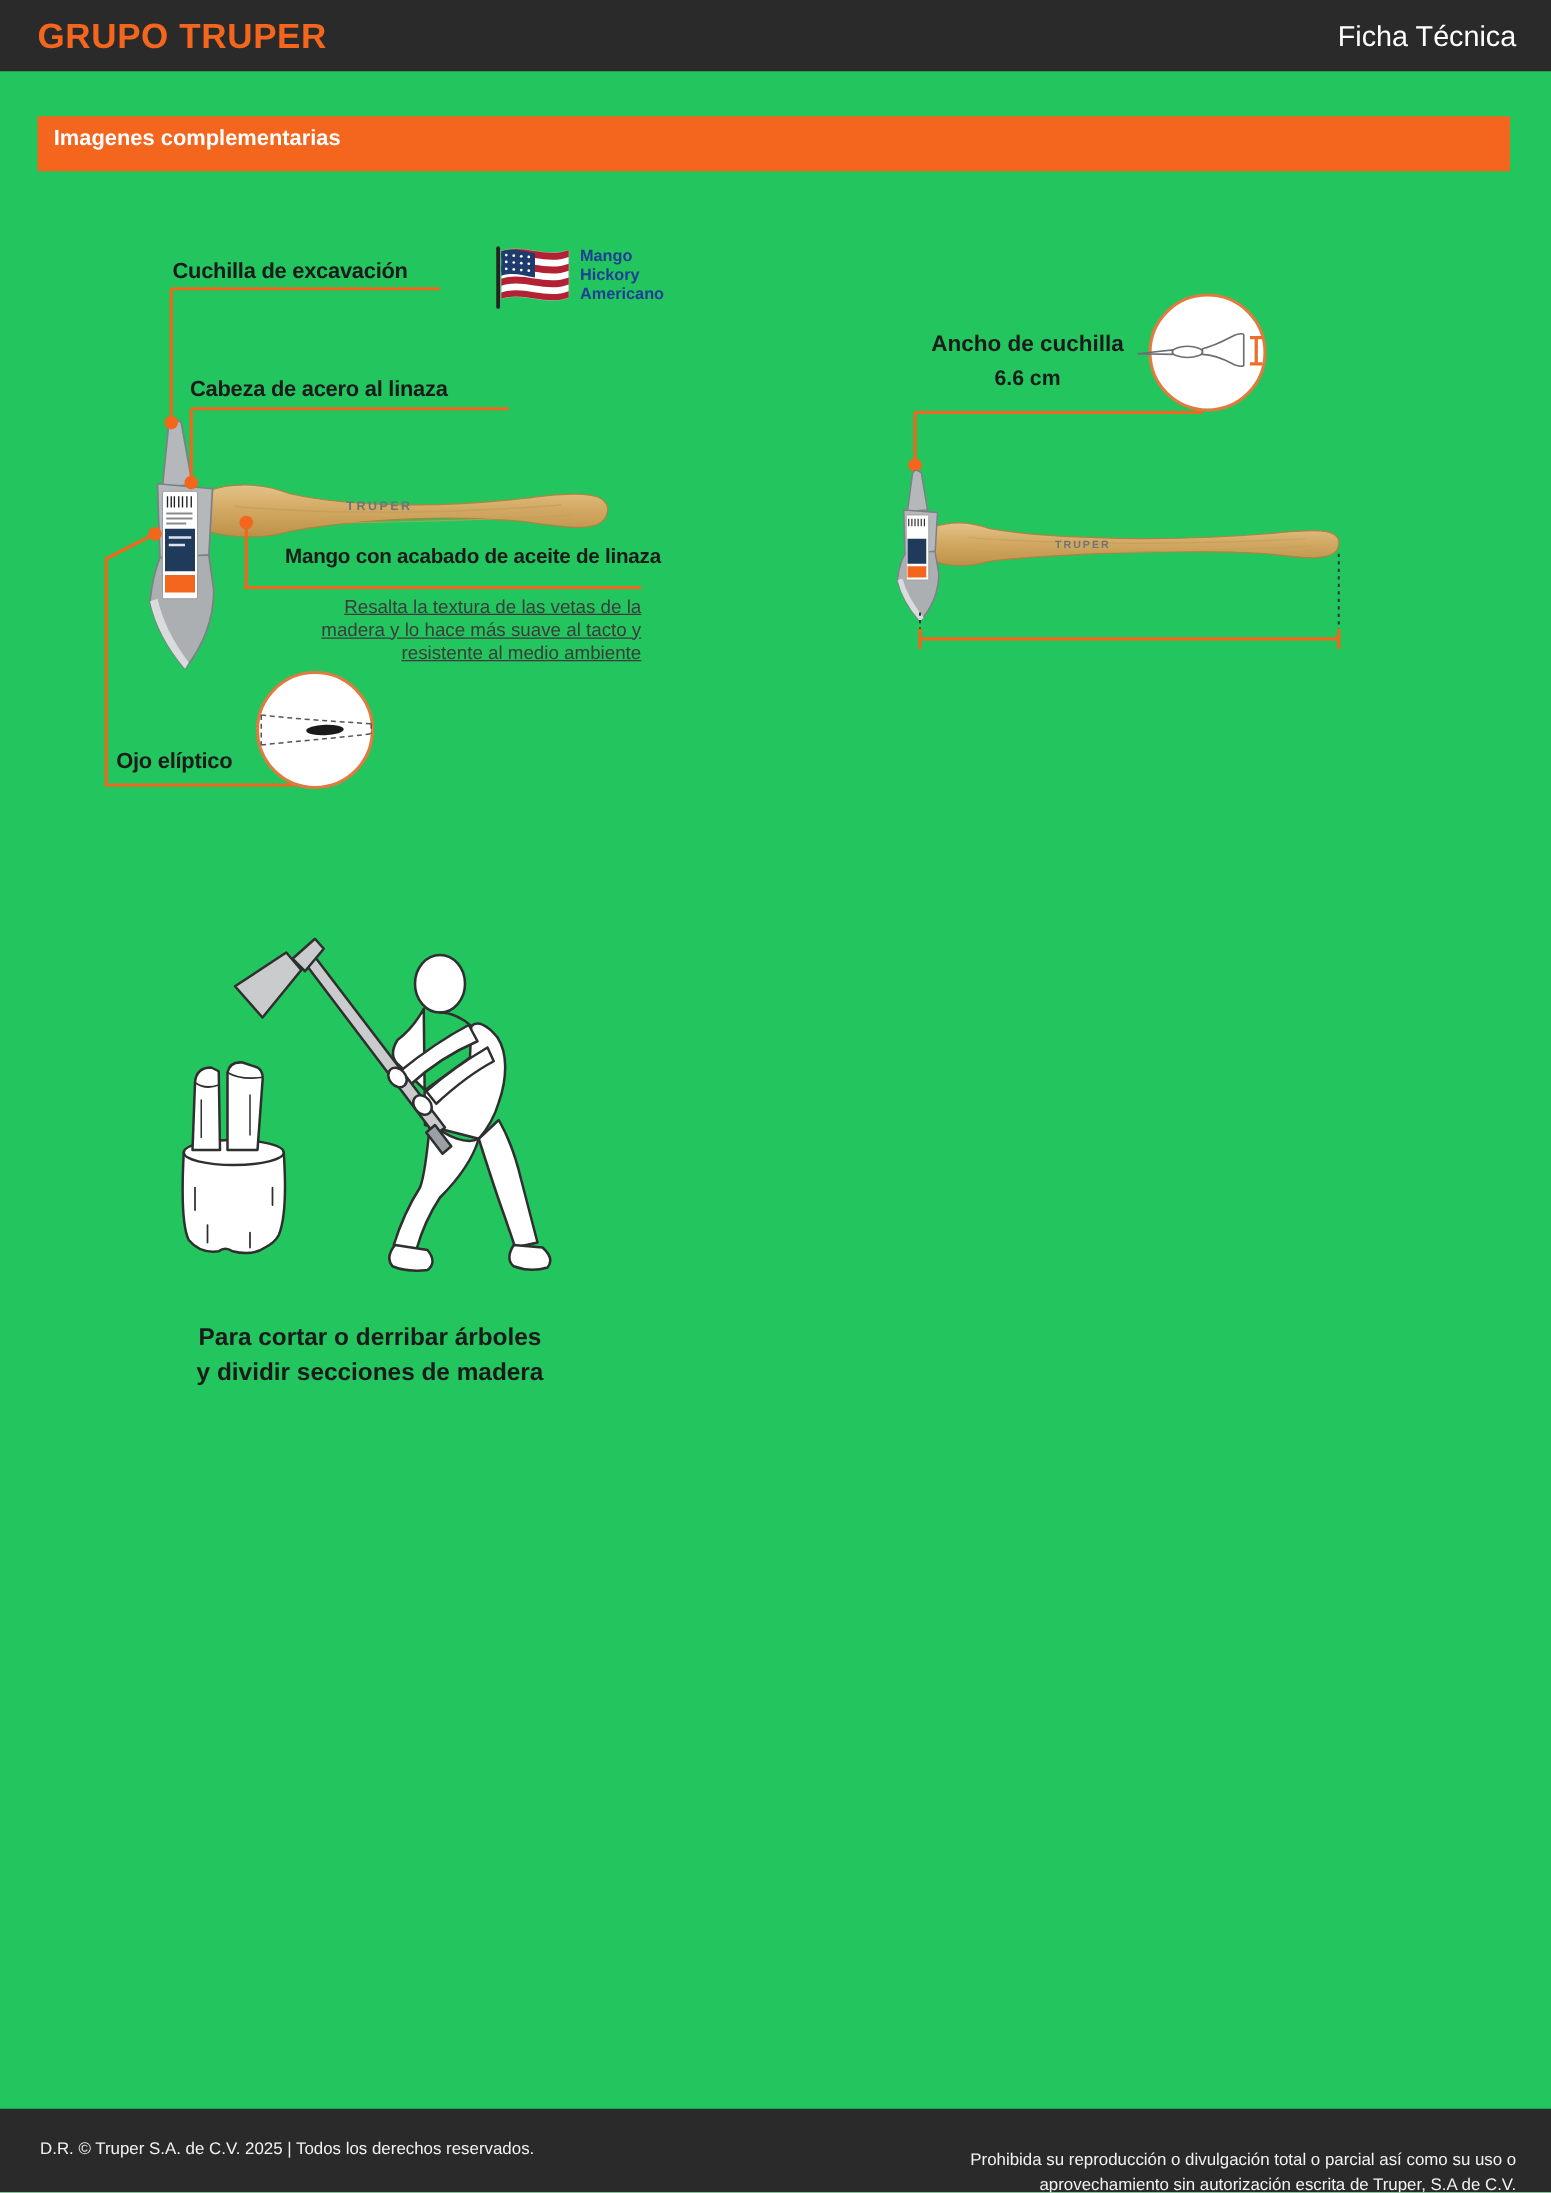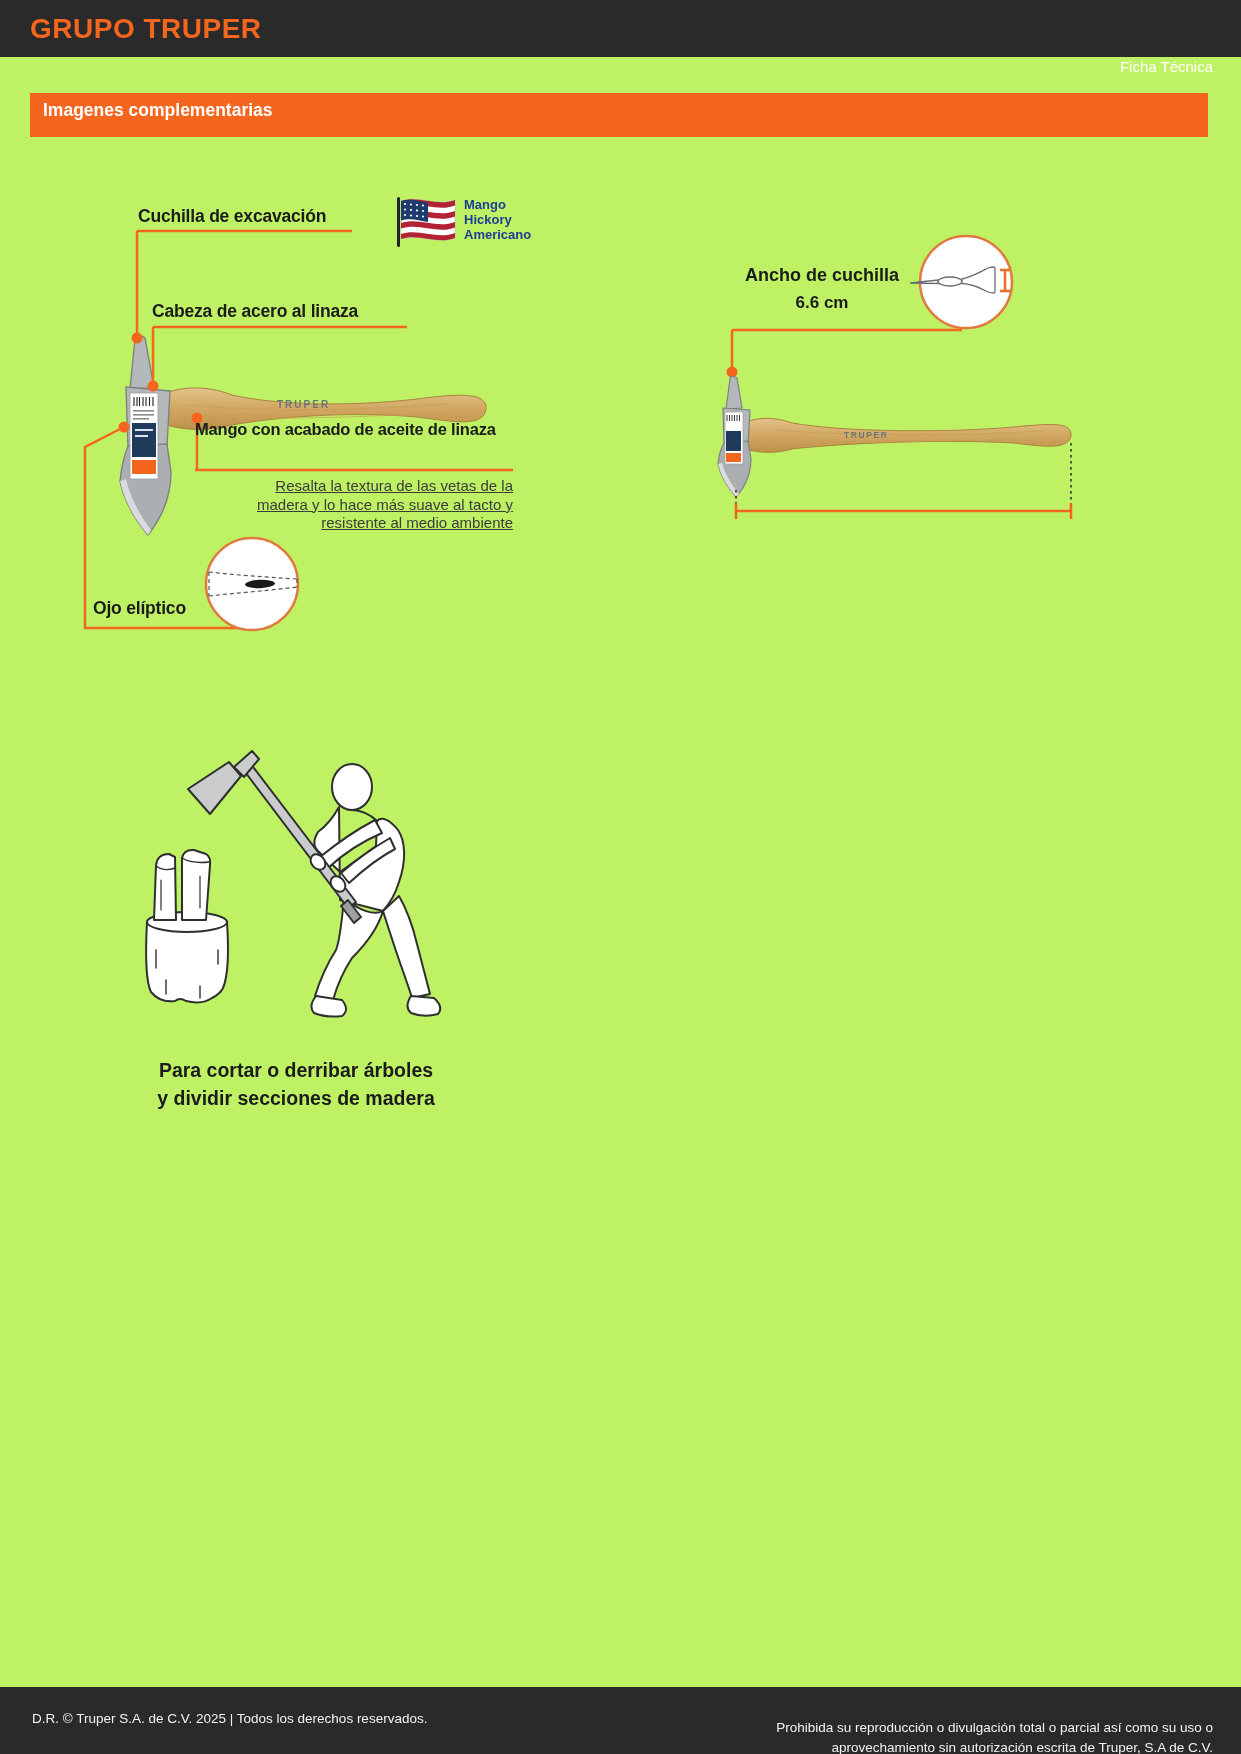--- a/index.html
+++ b/index.html
@@ -1,34 +1,34 @@
 <!DOCTYPE html>
 <html><head>
 <meta charset="utf-8">
 <style>
   html,body{margin:0;padding:0;background:#e8e8e8;}
   .page{
     position:relative;width:1241px;height:1754px;margin:0 auto;
-    background:#bef264;overflow:hidden;
+    background:#22c55e;overflow:hidden;
     font-family:"Liberation Sans", sans-serif;
     -webkit-font-smoothing:antialiased;
   }
   .abs{position:absolute;}
   
   .topbar{left:0;top:0;width:1241px;height:57px;background:#2b2a2a;}
   .brand{left:30px;top:13px;font-size:28px;font-weight:800;letter-spacing:.5px;color:#f4661e;}
-  .doctype{right:28px;top:16px;font-size:15px;font-weight:500;color:#ffffff;margin-top:42px;}
+  .doctype{right:28px;top:16px;font-size:23px;font-weight:500;color:#ffffff;}
   
   .banner{left:30px;top:93px;width:1178px;height:44px;background:#f4661e;}
   .banner-label{left:13px;top:7px;font-size:17.5px;font-weight:700;color:#ffffff;}
   
   .callout{color:#1b1b1b;font-weight:700;font-size:17.5px;letter-spacing:-.2px;white-space:nowrap;}
   .lbl-cuchilla{left:138px;top:206px;}
   .lbl-cabeza{left:152px;top:301px;}
-  .lbl-mango{left:195px;top:420px;font-size:16.5px;}
+  .lbl-mango{left:195px;top:436px;font-size:16.5px;padding-left:33px;}
   .lbl-ojo{left:93px;top:598px;}
   .mango-desc{left:210px;top:477px;width:303px;text-align:right;
     font-size:15px;line-height:18.5px;color:#3c3c3c;text-decoration:underline;}
   .flag-text{left:464px;top:197px;font-size:13px;font-weight:700;line-height:15px;color:#1c3e94;}
   .ancho-block{left:722px;top:265px;width:200px;text-align:center;color:#1b1b1b;}
   .ancho-line1{font-size:18px;font-weight:700;text-align:center;}
   .ancho-line2{font-size:17px;font-weight:700;margin-top:7px;}
   .largo-block{left:790px;top:536px;width:220px;text-align:center;color:#1b1b1b;}
   .largo-line1{font-size:18px;font-weight:700;}
   .largo-line2{font-size:17px;margin-top:5px;}

